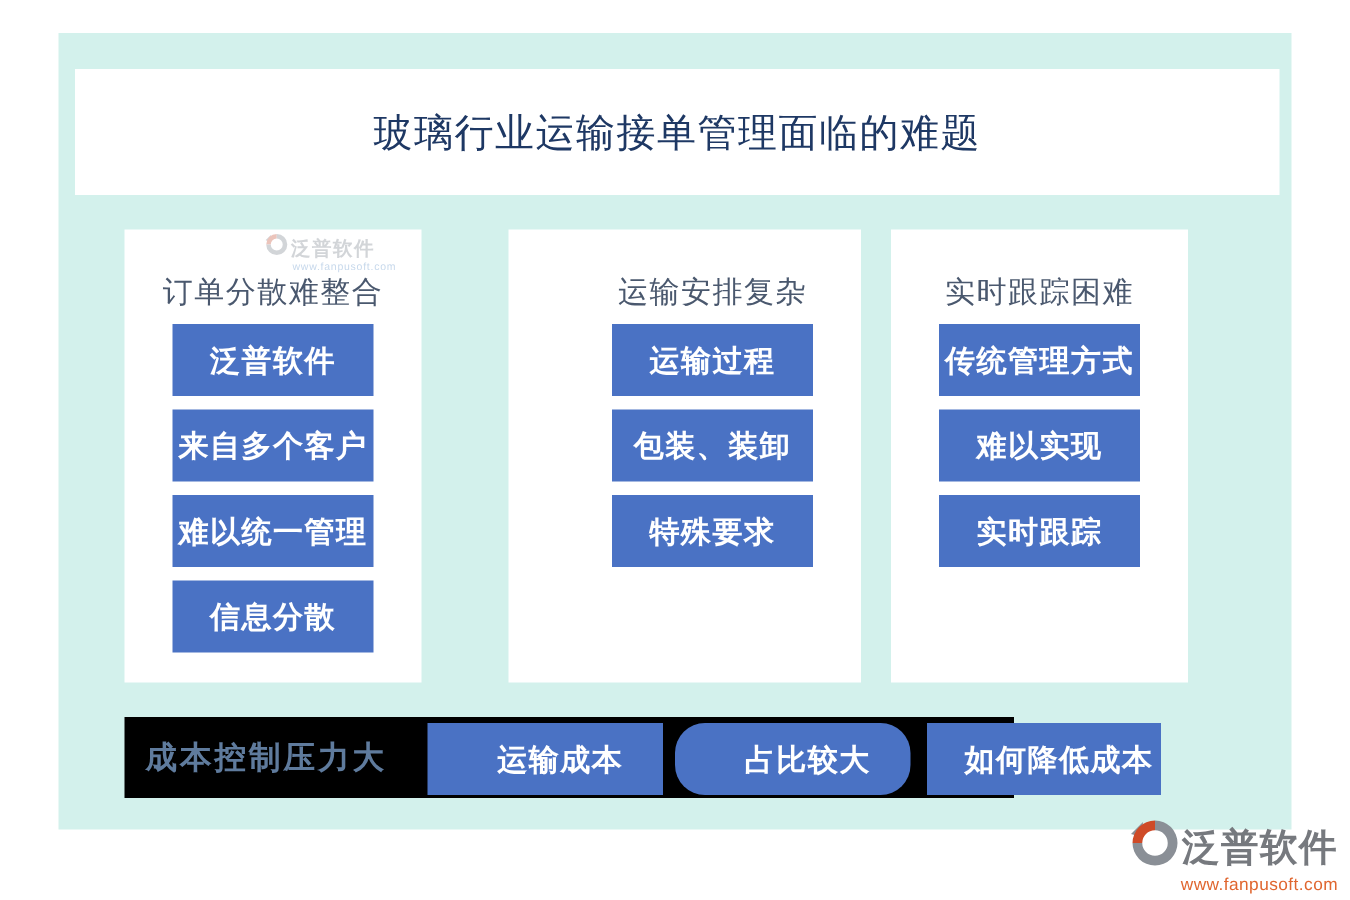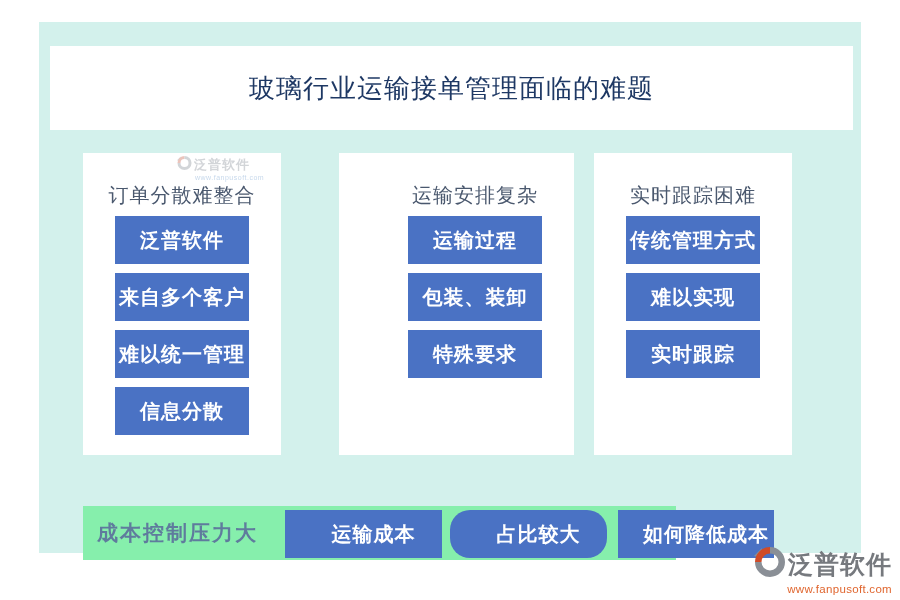--- a/index.html
+++ b/index.html
@@ -34,21 +34,21 @@
     color:#4a586e;letter-spacing:1px;text-align:right;z-index:2;
   }
   .pill{
     width:134px;height:48px;background:#4a72c4;color:#ffffff;
     display:flex;align-items:center;justify-content:center;
     font-size:20px;font-weight:bold;letter-spacing:1px;white-space:nowrap;
   }
   .card .pill{margin-top:9px;}
   .card .pill:nth-of-type(1){margin-top:27px;}
   .bottom-band{
-    position:absolute;left:83px;top:506px;width:593px;height:54px;background:#86efac;
+    position:absolute;left:83px;top:478px;width:593px;height:54px;background:#000000;
   }
   .bottom-label{
     position:absolute;left:14px;top:0;height:54px;display:flex;align-items:center;
     font-size:21px;font-weight:bold;color:#5f7b9d;letter-spacing:2px;
   }
   .bottom-band .pill{position:absolute;top:4px;padding-left:20px;}
   .bp1{left:202px;width:137px;}
   .bp2{left:367px;width:137px;border-radius:20px;}
   .bp3{left:535px;width:136px;}
   .watermark{

